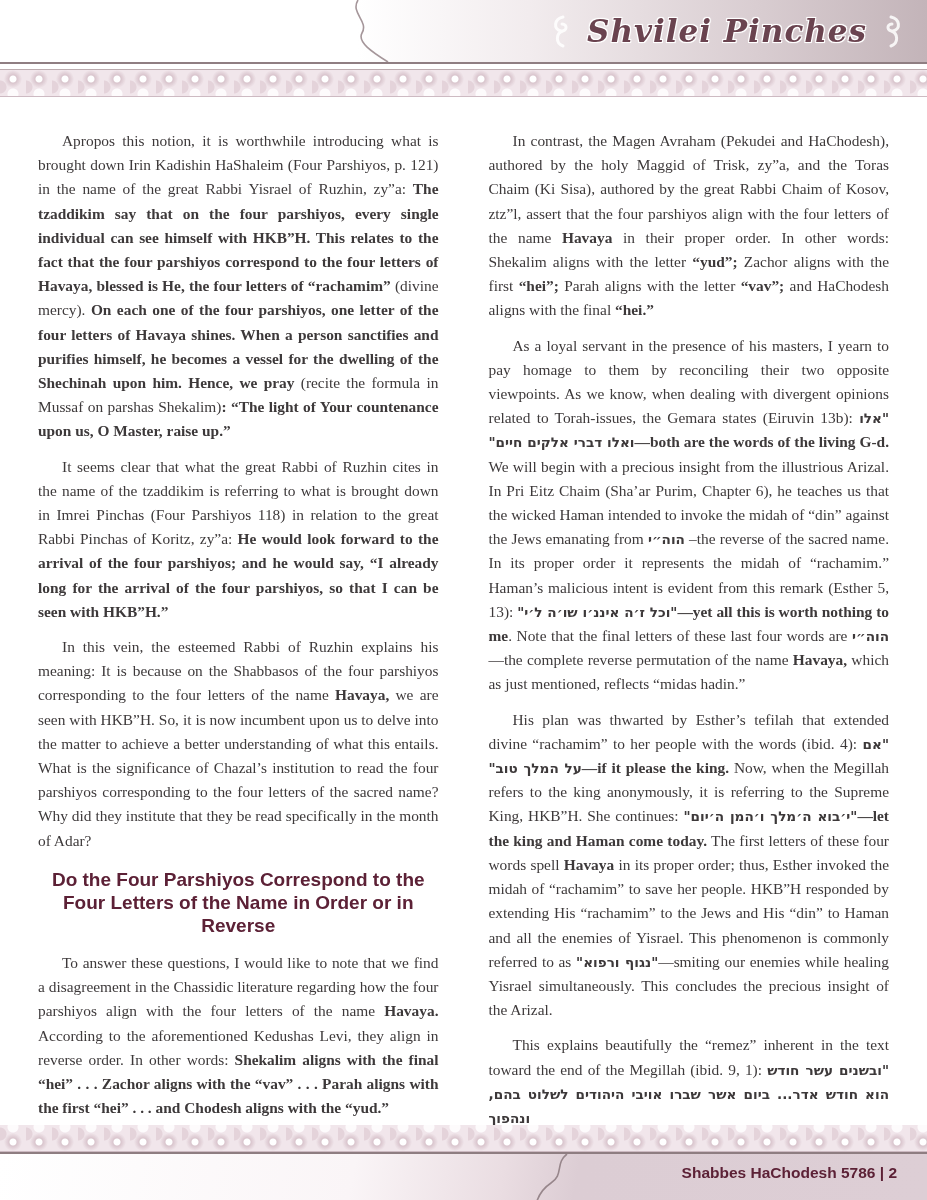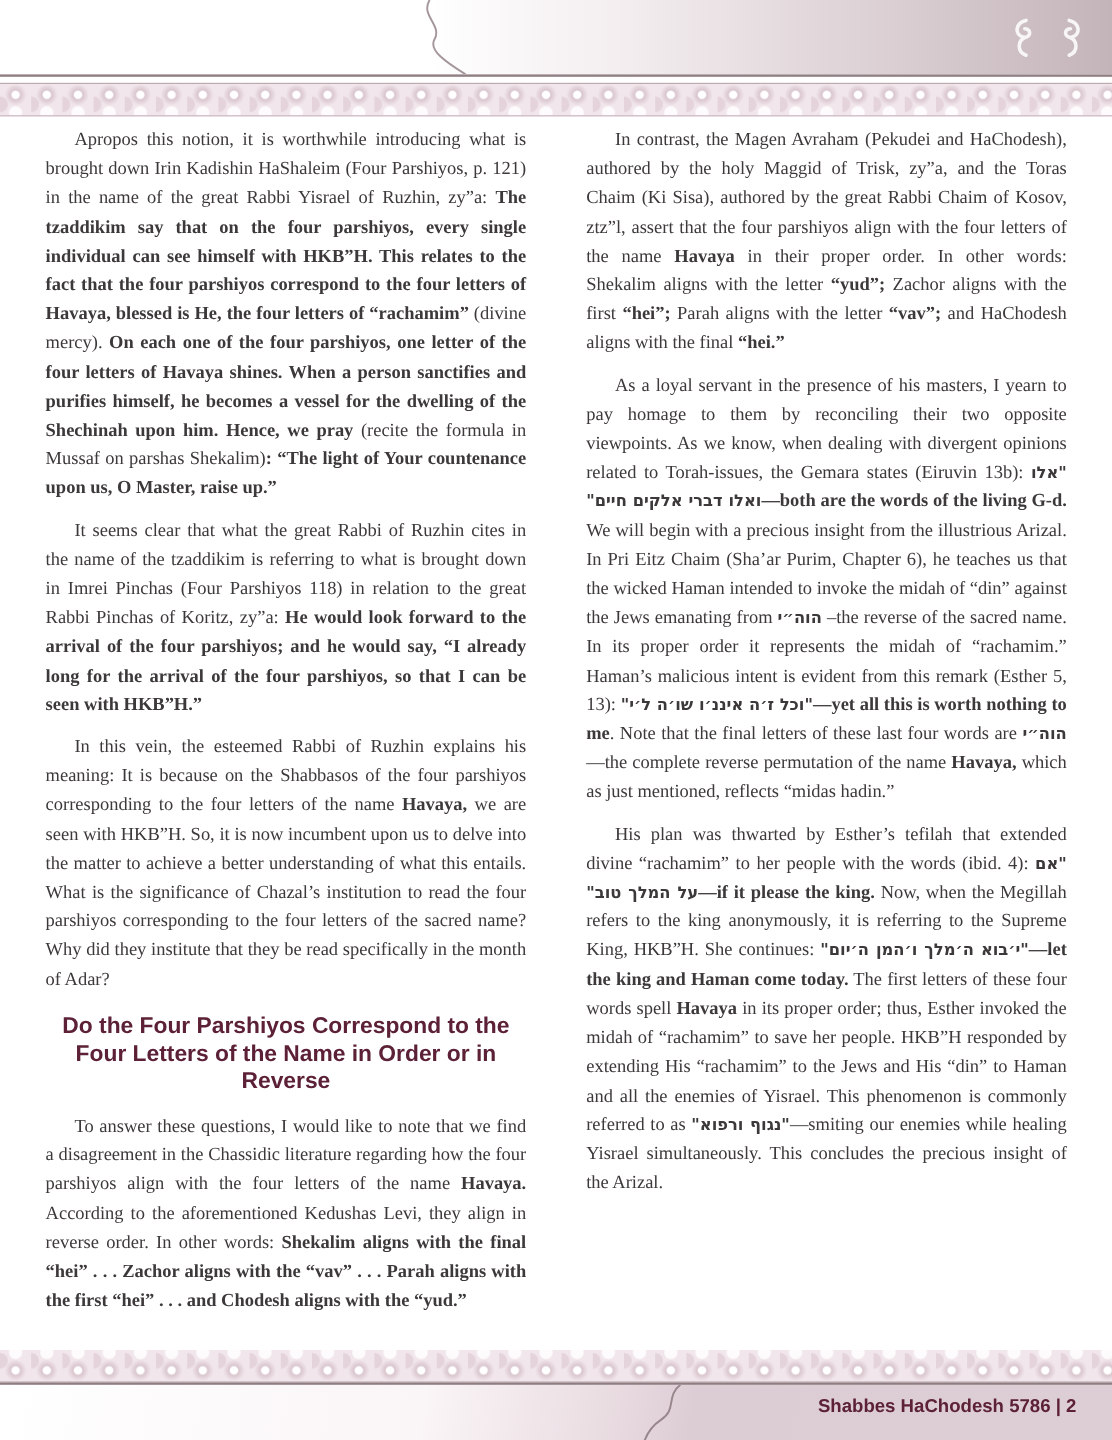--- a/index.html
+++ b/index.html
@@ -28,21 +28,21 @@
       radial-gradient(circle at 13px 9px,#ffffff 3px,#d9c5cd 4px,transparent 9px),
       radial-gradient(circle at 0px 17px,#e4d3da 6px,transparent 7px);
     background-size:26px 26px;
     border-bottom:1px solid #cdbac2;
   }
   .lace.flip{transform:scaleY(-1);border-bottom:none;border-top:1px solid #cdbac2;}
   .hdr-band{position:absolute;top:62px;left:0;right:0;}
   
   .main{position:absolute;top:93px;left:0;right:0;height:1032px;overflow:hidden;
     padding:12px 38px 0 38px;box-sizing:border-box;}
-  .columns{display:flex;gap:50px;}
+  .columns{display:flex;gap:50px;margin-top:24px;}
   .col{flex:1 1 0;min-width:0;}
   .para{
     margin:0 0 11px 0;text-indent:24px;text-align:justify;
     font-size:15.4px;line-height:24.2px;color:#3d393a;
   }
   .para .b{font-weight:bold;}
   .para .he{
     font-family:"DejaVu Sans",sans-serif;font-weight:bold;font-size:13.6px;
     unicode-bidi:isolate;
   }
@@ -68,20 +68,21 @@
 
 <div class="header">
   <div class="header-grad"></div>
   <svg class="header-curve" width="70" height="62" viewBox="0 0 70 62">
     <path d="M16 0 C8 13 27 21 20 33 C15 42 30 52 46 62" stroke="#a5969a" fill="none" stroke-width="1.6"></path>
   </svg>
   <div class="title-wrap">
     <svg class="swirl" width="26" height="34" viewBox="0 0 26 34">
       <path d="M14 3 C5 5 4 15 12 17 C18 18 19 10 13 10 M14 17 C7 19 6 29 14 32" stroke="#ffffff" fill="none" stroke-width="3" opacity="0.85" stroke-linecap="round"></path>
     </svg>
+    <span class="page-title">Shvilei Pinches</span>
     <svg class="swirl" width="26" height="34" viewBox="0 0 26 34" style="transform:scaleX(-1)">
       <path d="M14 3 C5 5 4 15 12 17 C18 18 19 10 13 10 M14 17 C7 19 6 29 14 32" stroke="#ffffff" fill="none" stroke-width="3" opacity="0.85" stroke-linecap="round"></path>
     </svg>
   </div>
 </div>
 <div class="hdr-band">
   <div class="rule"></div>
   <div class="lace"></div>
 </div>
 
@@ -91,20 +92,21 @@
         <p class="para"><span>Apropos this notion, it is worthwhile introducing what is brought down Irin Kadishin HaShaleim (Four Parshiyos, p. 121) in the name of the great Rabbi Yisrael of Ruzhin, zy”a: </span><span class="b">The tzaddikim say that on the four parshiyos, every single individual can see himself with HKB”H. This relates to the fact that the four parshiyos correspond to the four letters of Havaya, blessed is He, the four letters of “rachamim”</span><span> (divine mercy). </span><span class="b">On each one of the four parshiyos, one letter of the four letters of Havaya shines. When a person sanctifies and purifies himself, he becomes a vessel for the dwelling of the Shechinah upon him. Hence, we pray </span><span>(recite the formula in Mussaf on parshas Shekalim)</span><span class="b">: “The light of Your countenance upon us, O Master, raise up.”</span></p>
         <p class="para"><span>It seems clear that what the great Rabbi of Ruzhin cites in the name of the tzaddikim is referring to what is brought down in Imrei Pinchas (Four Parshiyos 118) in relation to the great Rabbi Pinchas of Koritz, zy”a: </span><span class="b">He would look forward to the arrival of the four parshiyos; and he would say, “I already long for the arrival of the four parshiyos, so that I can be seen with HKB”H.”</span></p>
         <p class="para"><span>In this vein, the esteemed Rabbi of Ruzhin explains his meaning: It is because on the Shabbasos of the four parshiyos corresponding to the four letters of the name </span><span class="b">Havaya,</span><span> we are seen with HKB”H. So, it is now incumbent upon us to delve into the matter to achieve a better understanding of what this entails. What is the significance of Chazal’s institution to read the four parshiyos corresponding to the four letters of the sacred name? Why did they institute that they be read specifically in the month of Adar?</span></p>
         <h2 class="col-heading">Do the Four Parshiyos Correspond to the Four Letters of the Name in Order or in Reverse</h2>
         <p class="para"><span>To answer these questions, I would like to note that we find a disagreement in the Chassidic literature regarding how the four parshiyos align with the four letters of the name </span><span class="b">Havaya.</span><span> According to the aforementioned Kedushas Levi, they align in reverse order. In other words: </span><span class="b">Shekalim aligns with the final “hei” . . . Zachor aligns with the “vav” . . . Parah aligns with the first “hei” . . . and Chodesh aligns with the “yud.”</span></p>
       </div>
     <div class="col">
         <p class="para"><span>In contrast, the Magen Avraham (Pekudei and HaChodesh), authored by the holy Maggid of Trisk, zy”a, and the Toras Chaim (Ki Sisa), authored by the great Rabbi Chaim of Kosov, ztz”l, assert that the four parshiyos align with the four letters of the name </span><span class="b">Havaya</span><span> in their proper order. In other words: Shekalim aligns with the letter </span><span class="b">“yud”;</span><span> Zachor aligns with the first </span><span class="b">“hei”;</span><span> Parah aligns with the letter </span><span class="b">“vav”;</span><span> and HaChodesh aligns with the final </span><span class="b">“hei.”</span></p>
         <p class="para"><span>As a loyal servant in the presence of his masters, I yearn to pay homage to them by reconciling their two opposite viewpoints. As we know, when dealing with divergent opinions related to Torah-issues, the Gemara states (Eiruvin 13b): </span><span class="he" dir="rtl">"אלו ואלו דברי אלקים חיים"</span><span class="b">—both are the words of the living G-d.</span><span> We will begin with a precious insight from the illustrious Arizal. In Pri Eitz Chaim (Sha’ar Purim, Chapter 6), he teaches us that the wicked Haman intended to invoke the midah of “din” against the Jews emanating from </span><span class="he" dir="rtl">הוה״י</span><span> –the reverse of the sacred name. In its proper order it represents the midah of “rachamim.” Haman’s malicious intent is evident from this remark (Esther 5, 13): </span><span class="he" dir="rtl">"וכל ז׳ה איננ׳ו שו׳ה ל׳י"</span><span class="b">—yet all this is worth nothing to me</span><span>. Note that the final letters of these last four words are </span><span class="he" dir="rtl">הוה״י</span><span>—the complete reverse permutation of the name </span><span class="b">Havaya,</span><span> which as just mentioned, reflects “midas hadin.”</span></p>
         <p class="para"><span>His plan was thwarted by Esther’s tefilah that extended divine “rachamim” to her people with the words (ibid. 4): </span><span class="he" dir="rtl">"אם על המלך טוב"</span><span class="b">—if it please the king.</span><span> Now, when the Megillah refers to the king anonymously, it is referring to the Supreme King, HKB”H. She continues: </span><span class="he" dir="rtl">"י׳בוא ה׳מלך ו׳המן ה׳יום"</span><span class="b">—let the king and Haman come today.</span><span> The first letters of these four words spell </span><span class="b">Havaya</span><span> in its proper order; thus, Esther invoked the midah of “rachamim” to save her people. HKB”H responded by extending His “rachamim” to the Jews and His “din” to Haman and all the enemies of Yisrael. This phenomenon is commonly referred to as </span><span class="he" dir="rtl">"נגוף ורפוא"</span><span>—smiting our enemies while healing Yisrael simultaneously. This concludes the precious insight of the Arizal.</span></p>
+        <p class="para"><span>This explains beautifully the “remez” inherent in the text toward the end of the Megillah (ibid. 9, 1): </span><span class="he" dir="rtl">"ובשנים עשר חודש הוא חודש אדר... ביום אשר שברו אויבי היהודים לשלוט בהם, ונהפוך</span></p>
       </div>
   </div>
 </div>
 
 <div class="footer">
   <div class="lace flip"></div>
   <div class="footer-band">
     <svg class="footer-curve" width="60" height="47" viewBox="0 0 60 47">
       <path d="M52 0 C40 9 49 21 36 29 C27 35 24 41 22 47" stroke="#97868b" fill="none" stroke-width="1.6"></path>
     </svg>

